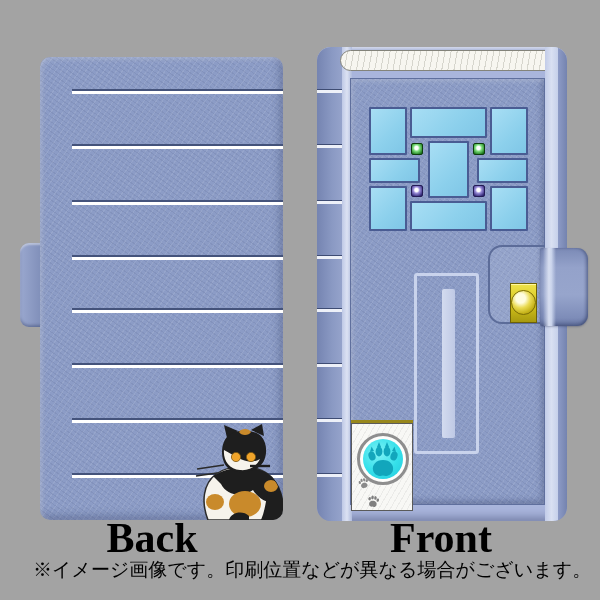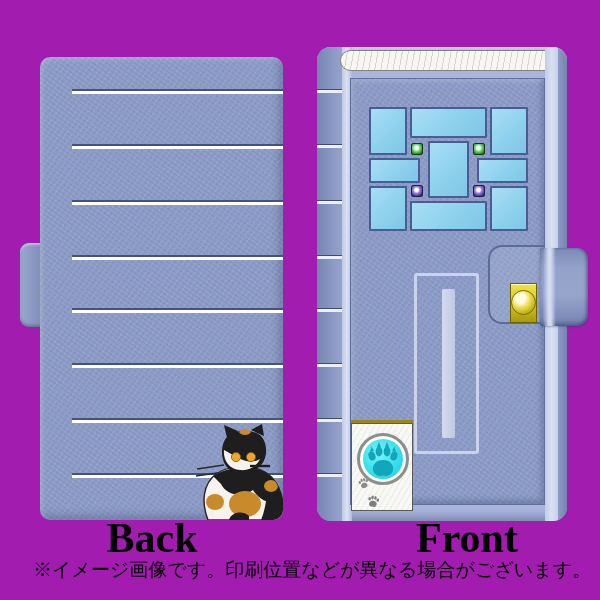--- a/index.html
+++ b/index.html
@@ -1,16 +1,16 @@
 <!DOCTYPE html>
 <html><head>
 <meta charset="utf-8">
 <style>
   html,body{margin:0;padding:0;background:#fff;}
-  .canvas{position:relative;width:600px;height:600px;background:#a21caf;overflow:hidden;
+  .canvas{position:relative;width:600px;height:600px;background:#a3a3a3;overflow:hidden;
           font-family:"Liberation Sans",sans-serif;}
   .abs{position:absolute;}
   
   .texture{
     background-image:
       repeating-linear-gradient(125deg, rgba(255,255,255,.09) 0 1px, rgba(255,255,255,0) 1px 5px),
       repeating-linear-gradient(35deg, rgba(25,35,75,.08) 0 1px, rgba(25,35,75,0) 1px 4px);
   }
   
   .back-tab{left:20px;top:243px;width:26px;height:84px;border-radius:9px 0 0 9px;
@@ -72,21 +72,21 @@
   .paw-small{position:absolute;}
   .strap{left:540px;top:248px;width:48px;height:78px;border-radius:2px 11px 11px 2px;
     background:linear-gradient(to bottom,#7B8AB6,#94A2CA 25%,#97A5CC 60%,#7D8CB8 90%,#6F7EAA);
     box-shadow:inset -2px 0 3px rgba(30,40,80,.35),inset 0 -3px 4px rgba(30,40,80,.3),0 1px 2px rgba(30,40,80,.3);}
   .strap::before{content:"";position:absolute;left:3px;top:0;bottom:0;width:13px;
     background:linear-gradient(to right,rgba(255,255,255,0),#D8DFF1 45%,#CAD4EC 65%,rgba(255,255,255,0));}
   
   .view-label{position:absolute;top:514px;transform:translateX(-50%);
     font-family:"Liberation Serif",serif;font-weight:bold;font-size:42px;color:#000;}
   .label-back{left:152px;}
-  .label-front{left:467px;}
+  .label-front{left:441px;}
   .notes{position:absolute;left:33px;top:559px;font-size:19px;line-height:21px;color:#000;
     white-space:nowrap;letter-spacing:0px;}
 </style>
 </head>
 <body>
 
 <div class="canvas">
 
   <div class="abs back-tab"></div>
 

